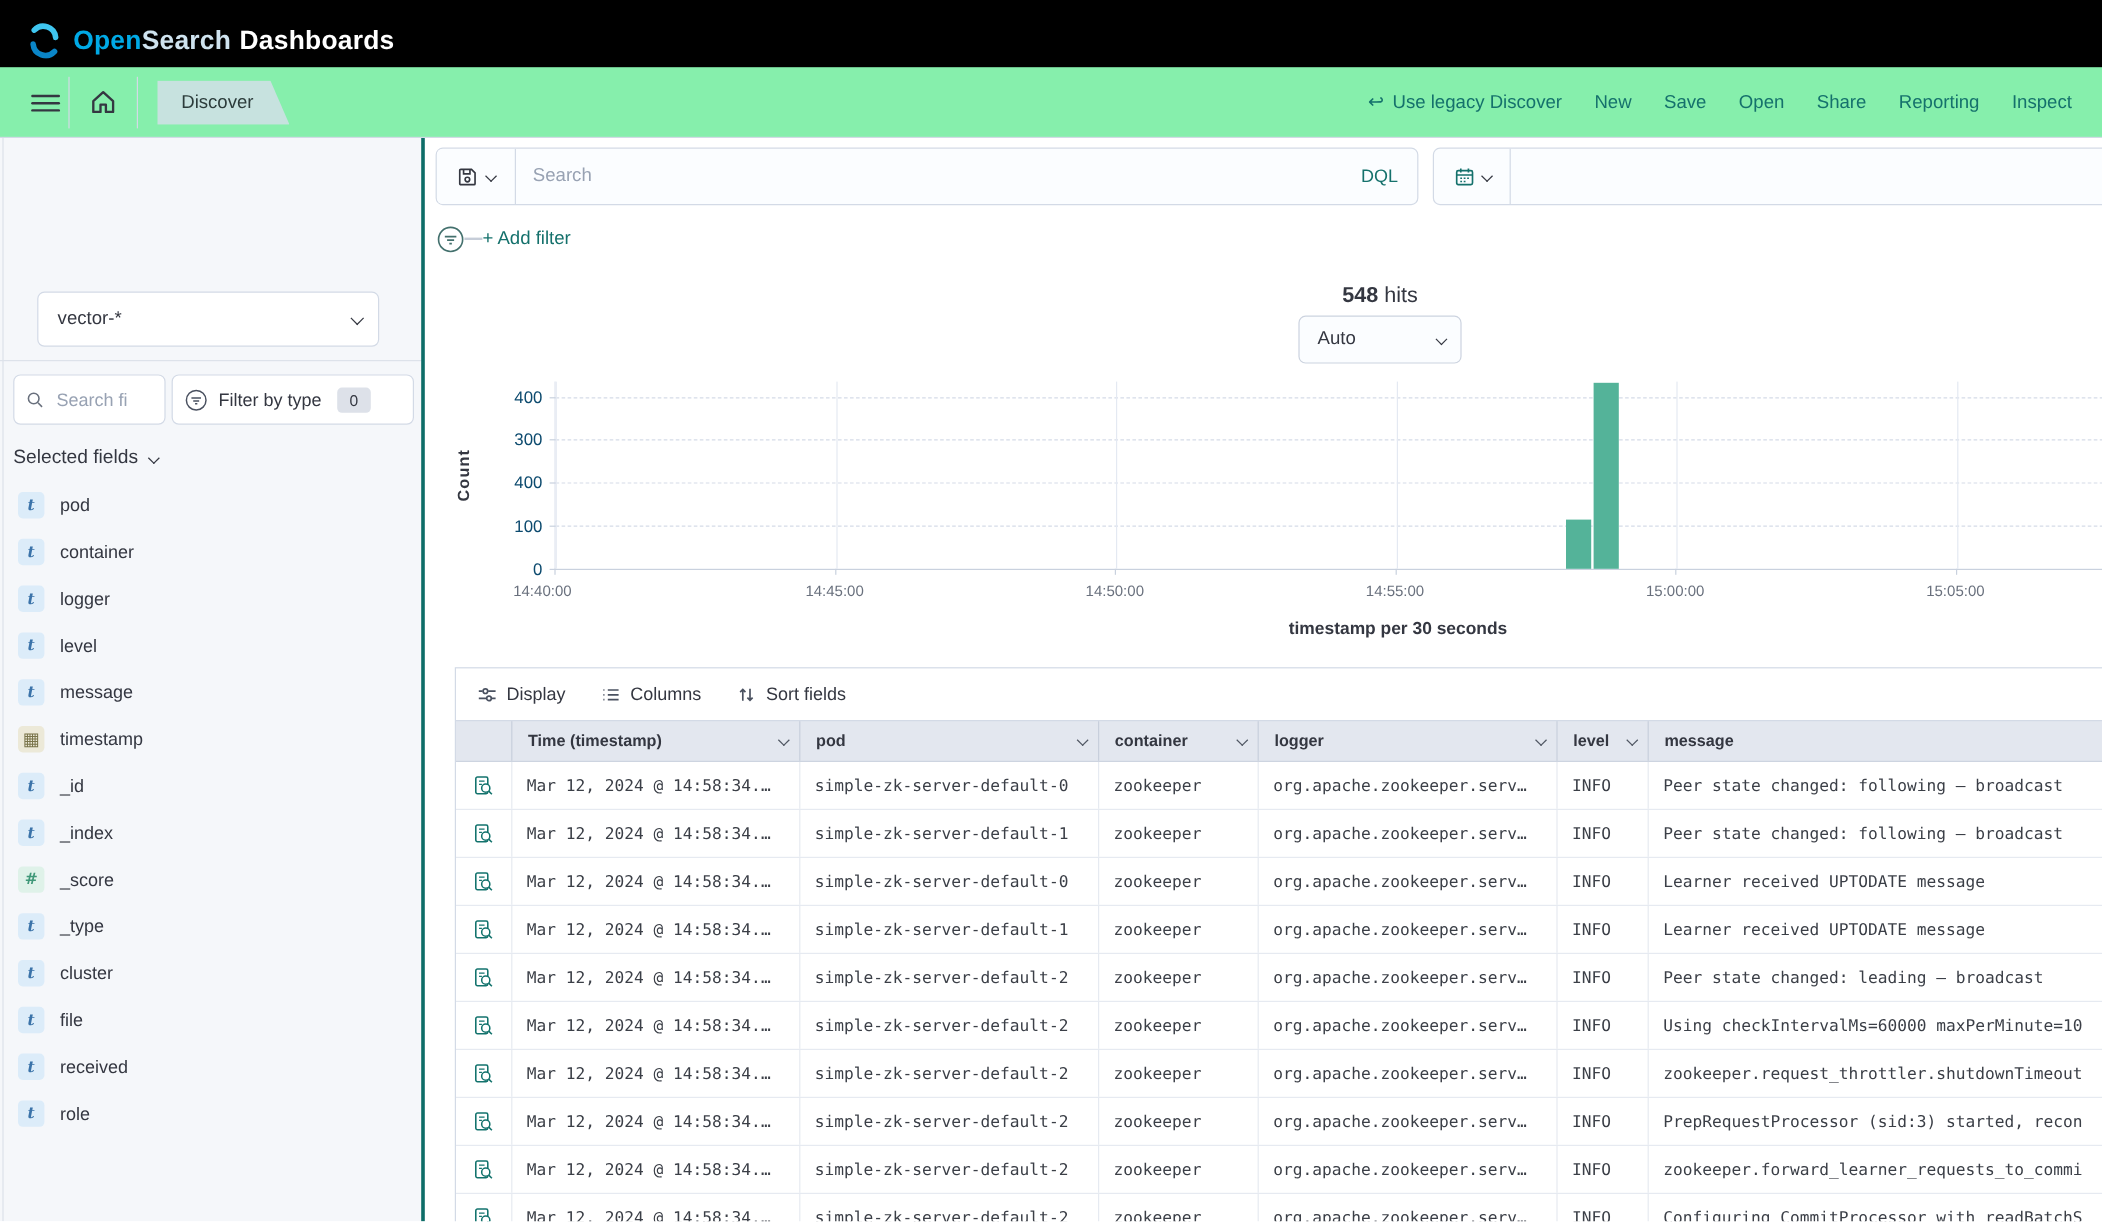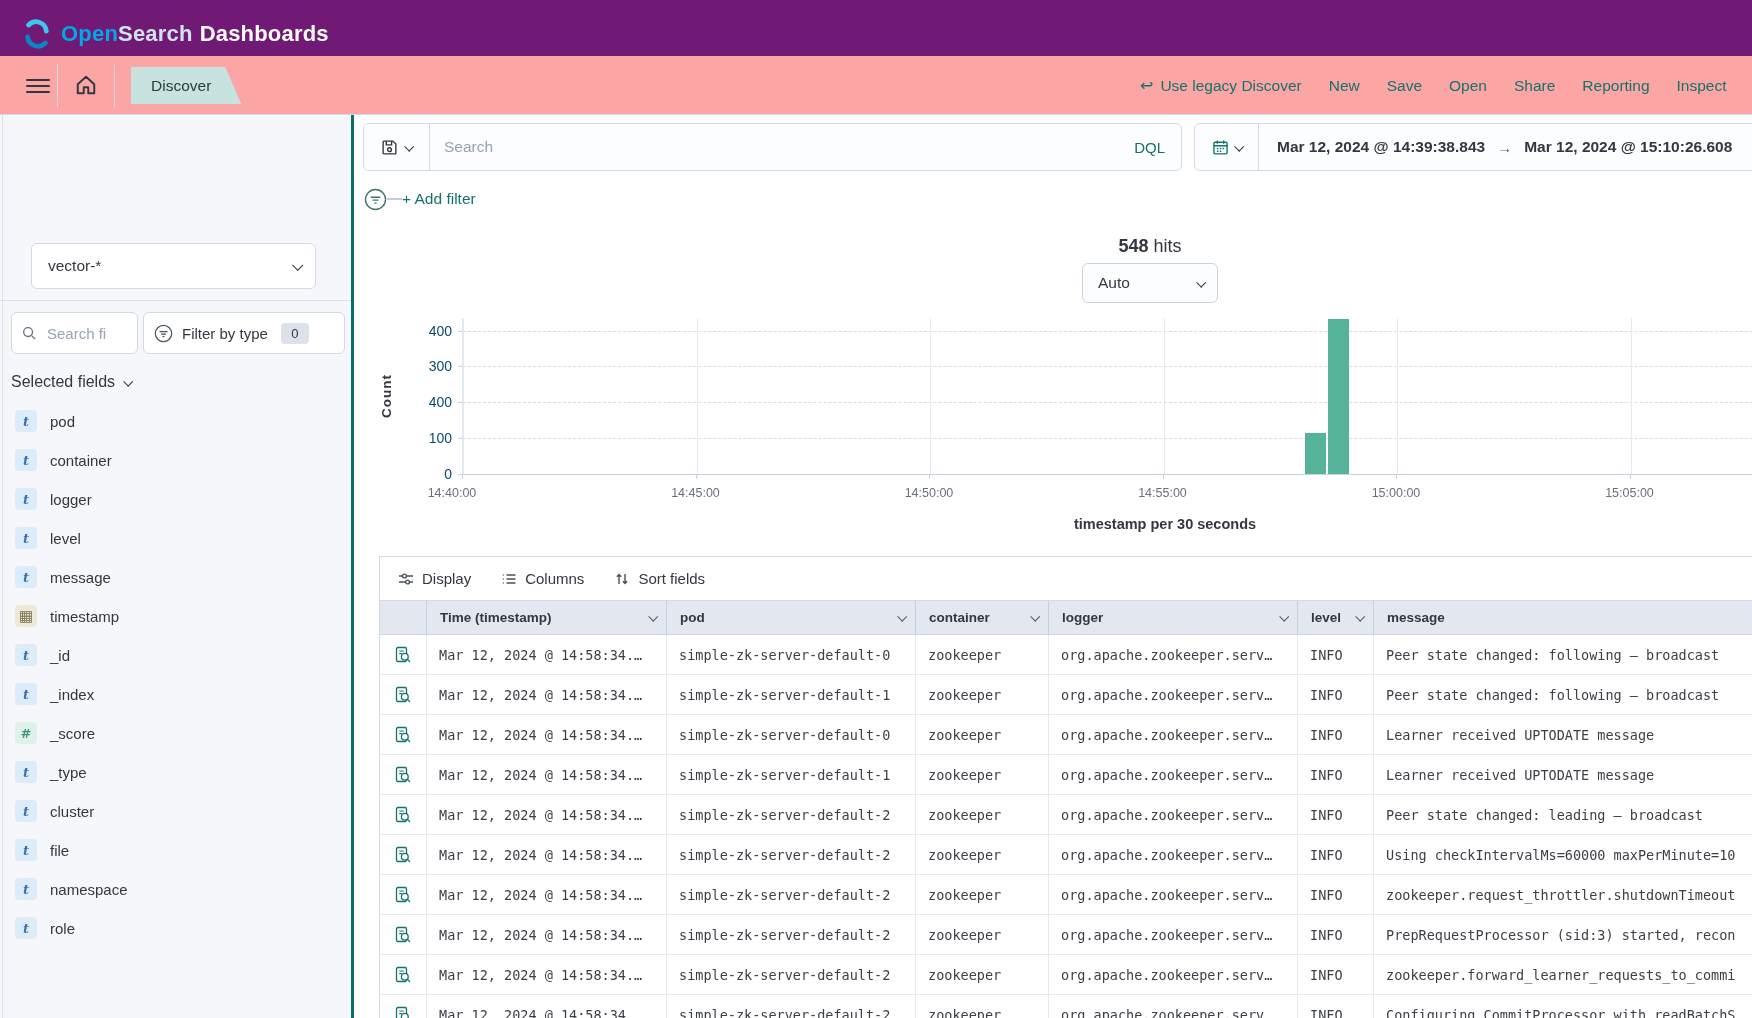--- a/index.html
+++ b/index.html
@@ -1,23 +1,23 @@
 <!DOCTYPE html>
 <html><head>
 <meta charset="utf-8">
 <style>
   html,body{margin:0;padding:0;}
   #page{position:relative;width:1752px;height:1018px;overflow:hidden;background:#fff;
         font-family:"Liberation Sans","DejaVu Sans",sans-serif;color:#343741;}
   
-  .topbar{position:absolute;left:0;top:0;width:100%;height:68px;background:#701a75;display:flex;align-items:center;padding-left:22px;box-sizing:border-box;}
+  .topbar{position:absolute;left:0;top:0;width:100%;height:68px;background:#000000;display:flex;align-items:center;padding-left:22px;box-sizing:border-box;}
   .logo{display:flex;align-items:center;gap:9px;font-size:22px;font-weight:700;letter-spacing:.2px;}
   .b-open{color:#00a9e5}.b-search{color:#cfe3ef}.b-dash{color:#ffffff;margin-left:7px;}
   
-  .navbar{position:absolute;left:0;top:56px;width:100%;height:59px;background:#fca5a5;border-bottom:1px solid #d3dae6;box-sizing:border-box;}
+  .navbar{position:absolute;left:0;top:56px;width:100%;height:59px;background:#86efac;border-bottom:1px solid #d3dae6;box-sizing:border-box;}
   .hamb{position:absolute;left:26px;top:19px;width:24px;height:20px;background:none;border:none;cursor:pointer;padding:0;}
   .hamb span{display:block;height:2.5px;background:#343741;margin:3.5px 0;border-radius:1px;}
   .vsep{position:absolute;top:8px;width:1px;height:43px;background:#d3dae6;}
   .homeb{position:absolute;left:74px;top:16px;width:26px;height:26px;background:none;border:none;cursor:pointer;color:#343741;padding:0;}
   .crumb{position:absolute;left:131px;top:63px;height:37px;background:#c7e2df;color:#2c3c3b;display:flex;align-items:center;
          padding:0 30px 0 20px;font-size:15.5px;clip-path:polygon(0 0,calc(100% - 16px) 0,100% 100%,0 100%);cursor:pointer;}
   .nav-actions{position:absolute;left:1140px;top:0;height:59px;display:flex;align-items:center;gap:27px;white-space:nowrap;}
   .nav-actions a{color:#15716c;font-size:15.5px;text-decoration:none;cursor:pointer;display:flex;align-items:center;gap:7px;}
   .undo{font-size:16px;line-height:1;}
   
@@ -224,21 +224,21 @@
             <li class="fitem">
               <span class="badge" data-type="t">t</span>
               <span class="fname">cluster</span>
             </li>
             <li class="fitem">
               <span class="badge" data-type="t">t</span>
               <span class="fname">file</span>
             </li>
             <li class="fitem">
               <span class="badge" data-type="t">t</span>
-              <span class="fname">namespace</span>
+              <span class="fname">received</span>
             </li>
             <li class="fitem">
               <span class="badge" data-type="t">t</span>
               <span class="fname">role</span>
             </li>
           </ul>
       </section>
     </div>
   </aside>
 
@@ -260,25 +260,20 @@
         <span class="dql">DQL</span>
       </div>
       <div class="datebox">
         <button class="cal-seg">
           <svg class="ic" width="17" height="17" viewBox="0 0 16 16" fill="none" stroke="#15716c" stroke-width="1.3">
               <rect x="1.8" y="3" width="12.4" height="11" rx="1.2"></rect>
               <path d="M1.8 6.4h12.4M5 1.4v3M11 1.4v3M4.6 9h1.4M7.3 9h1.4M10 9h1.4M4.6 11.5h1.4M7.3 11.5h1.4"></path>
             </svg>
           <i class="chev sm"></i>
         </button>
-        <div class="dates">
-          <span>Mar 12, 2024 @ 14:39:38.843</span>
-          <span class="arrow">→</span>
-          <span>Mar 12, 2024 @ 15:10:26.608</span>
-        </div>
       </div>
     </div>
 
     <div class="addrow">
       <svg class="ic" width="23" height="23" viewBox="0 0 22 22" fill="none" stroke="#43706d" stroke-width="1.3">
           <circle cx="11" cy="11" r="9.6"></circle>
           <path d="M6.4 8.8h9.2M8.2 11.6h5.6M10 14.4h2"></path>
         </svg>
       <span class="fdash"></span>
       <a class="addfilter">+ Add filter</a>

